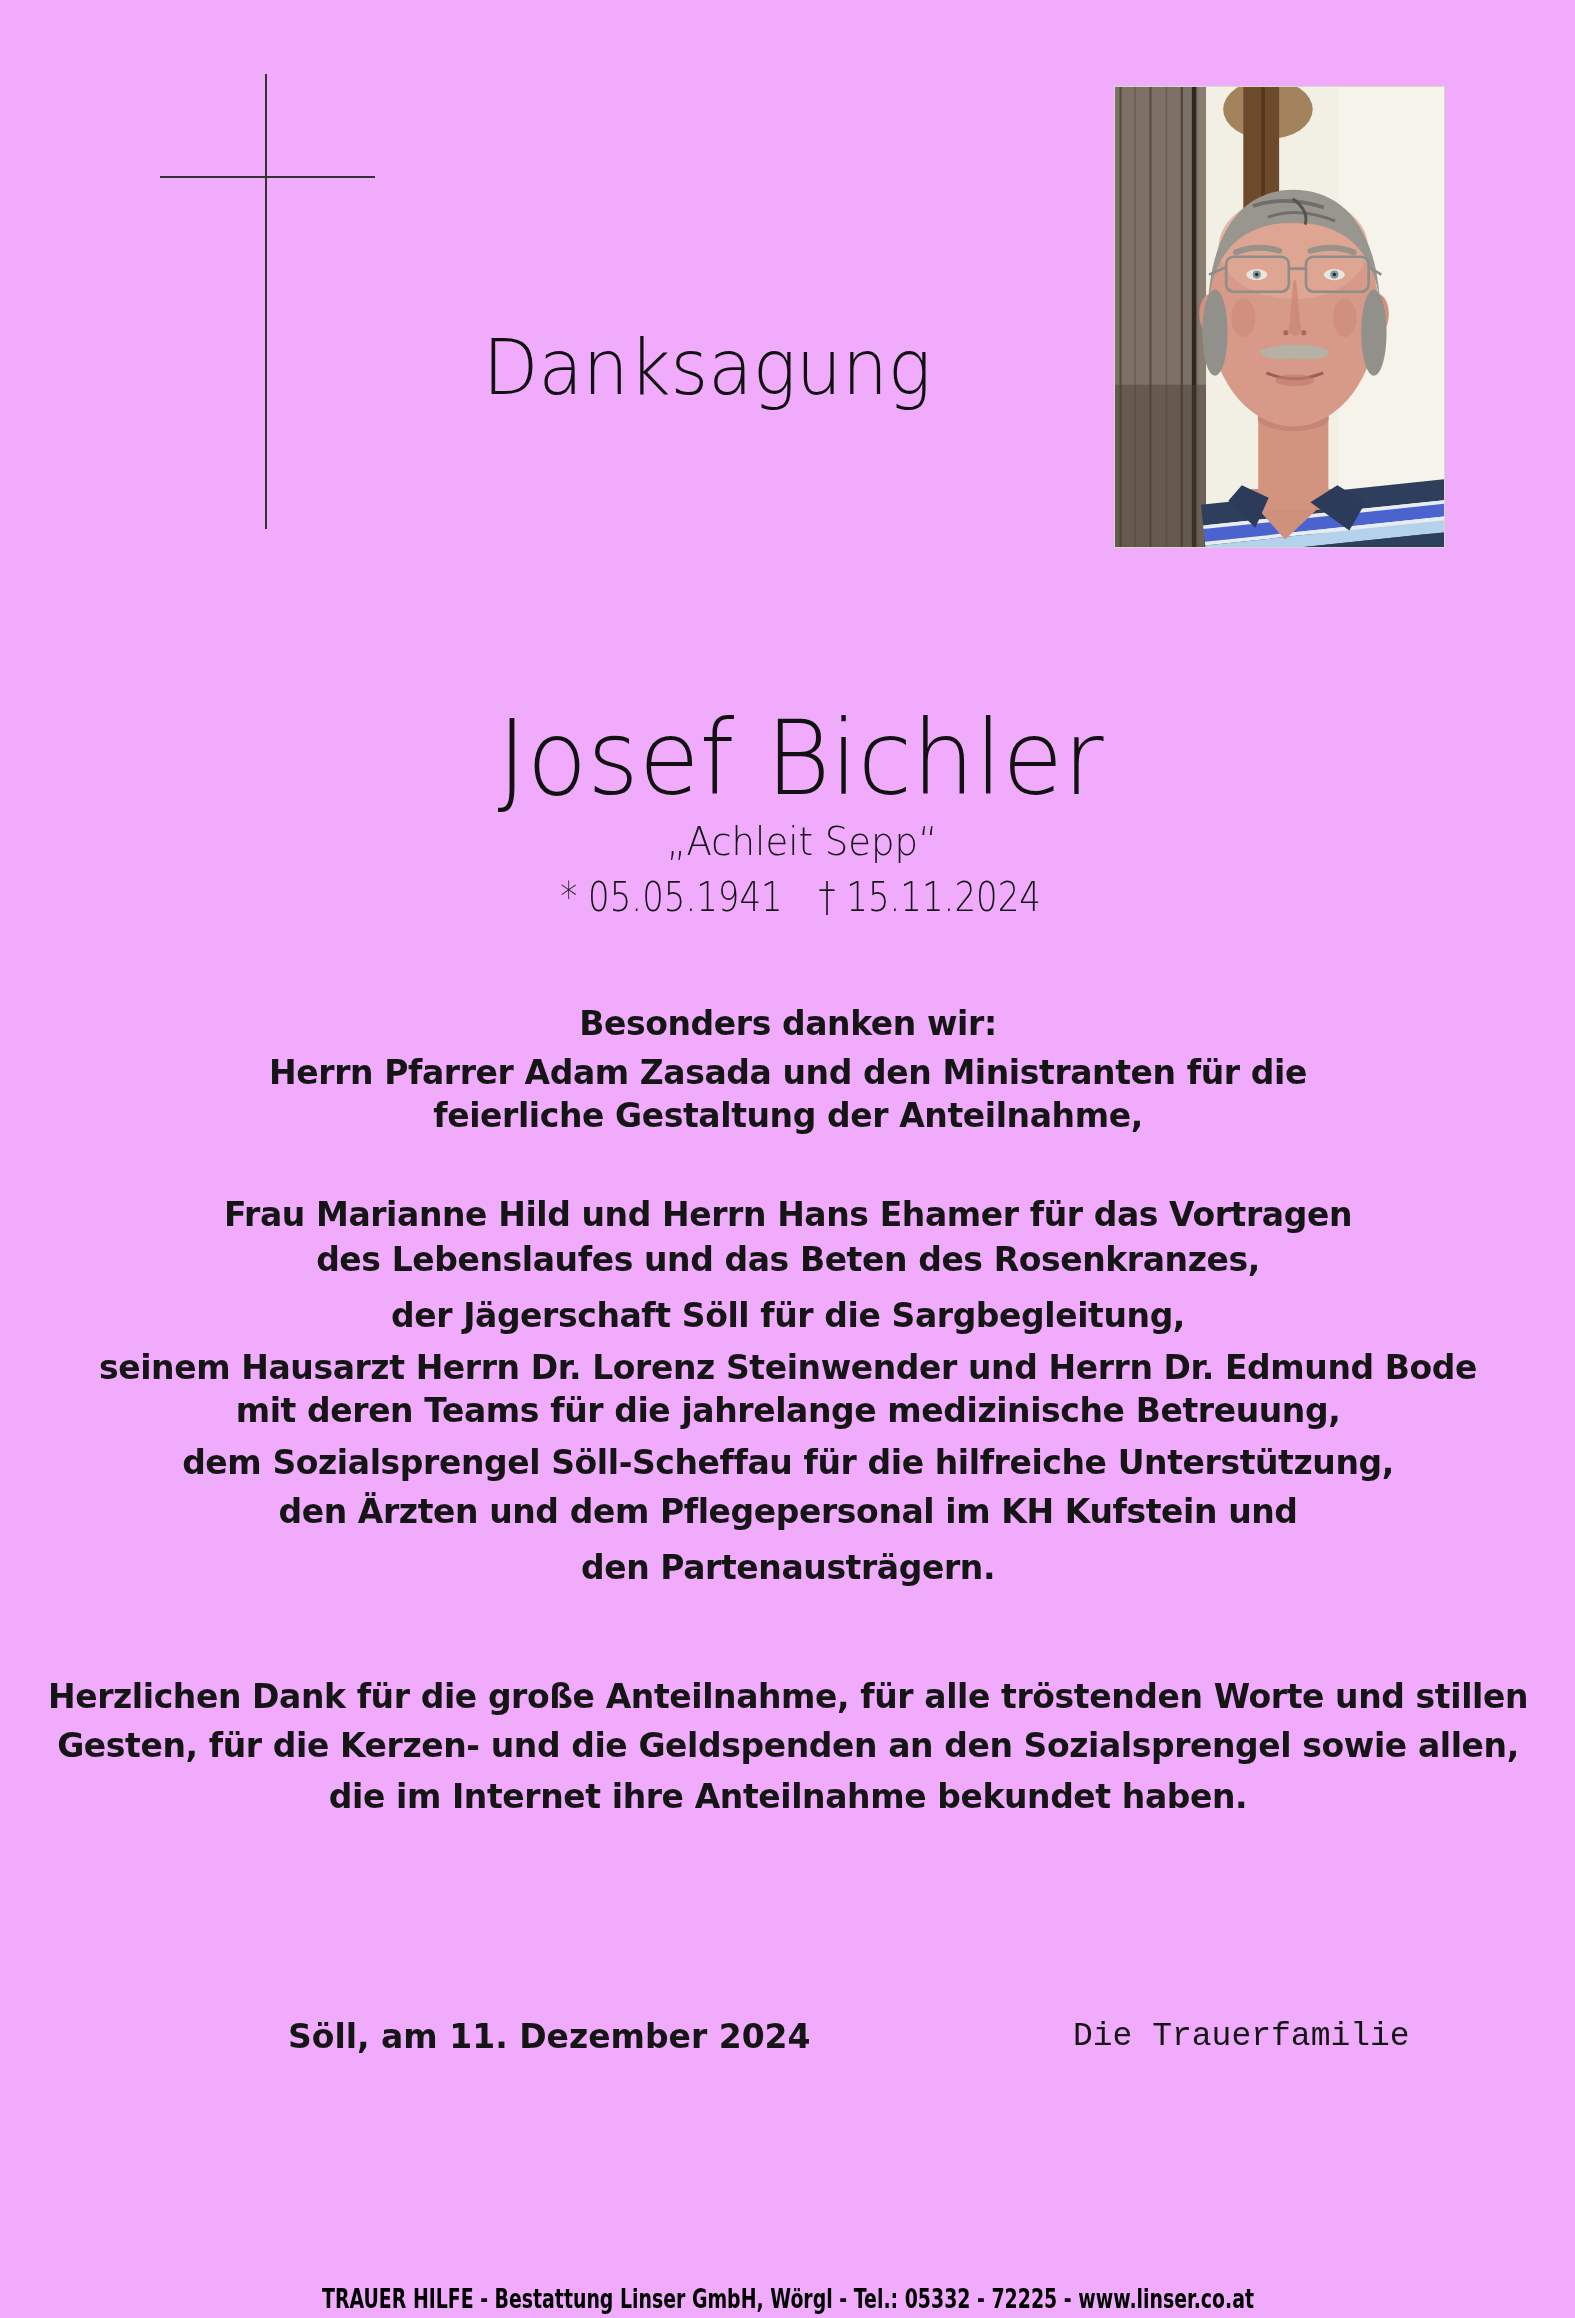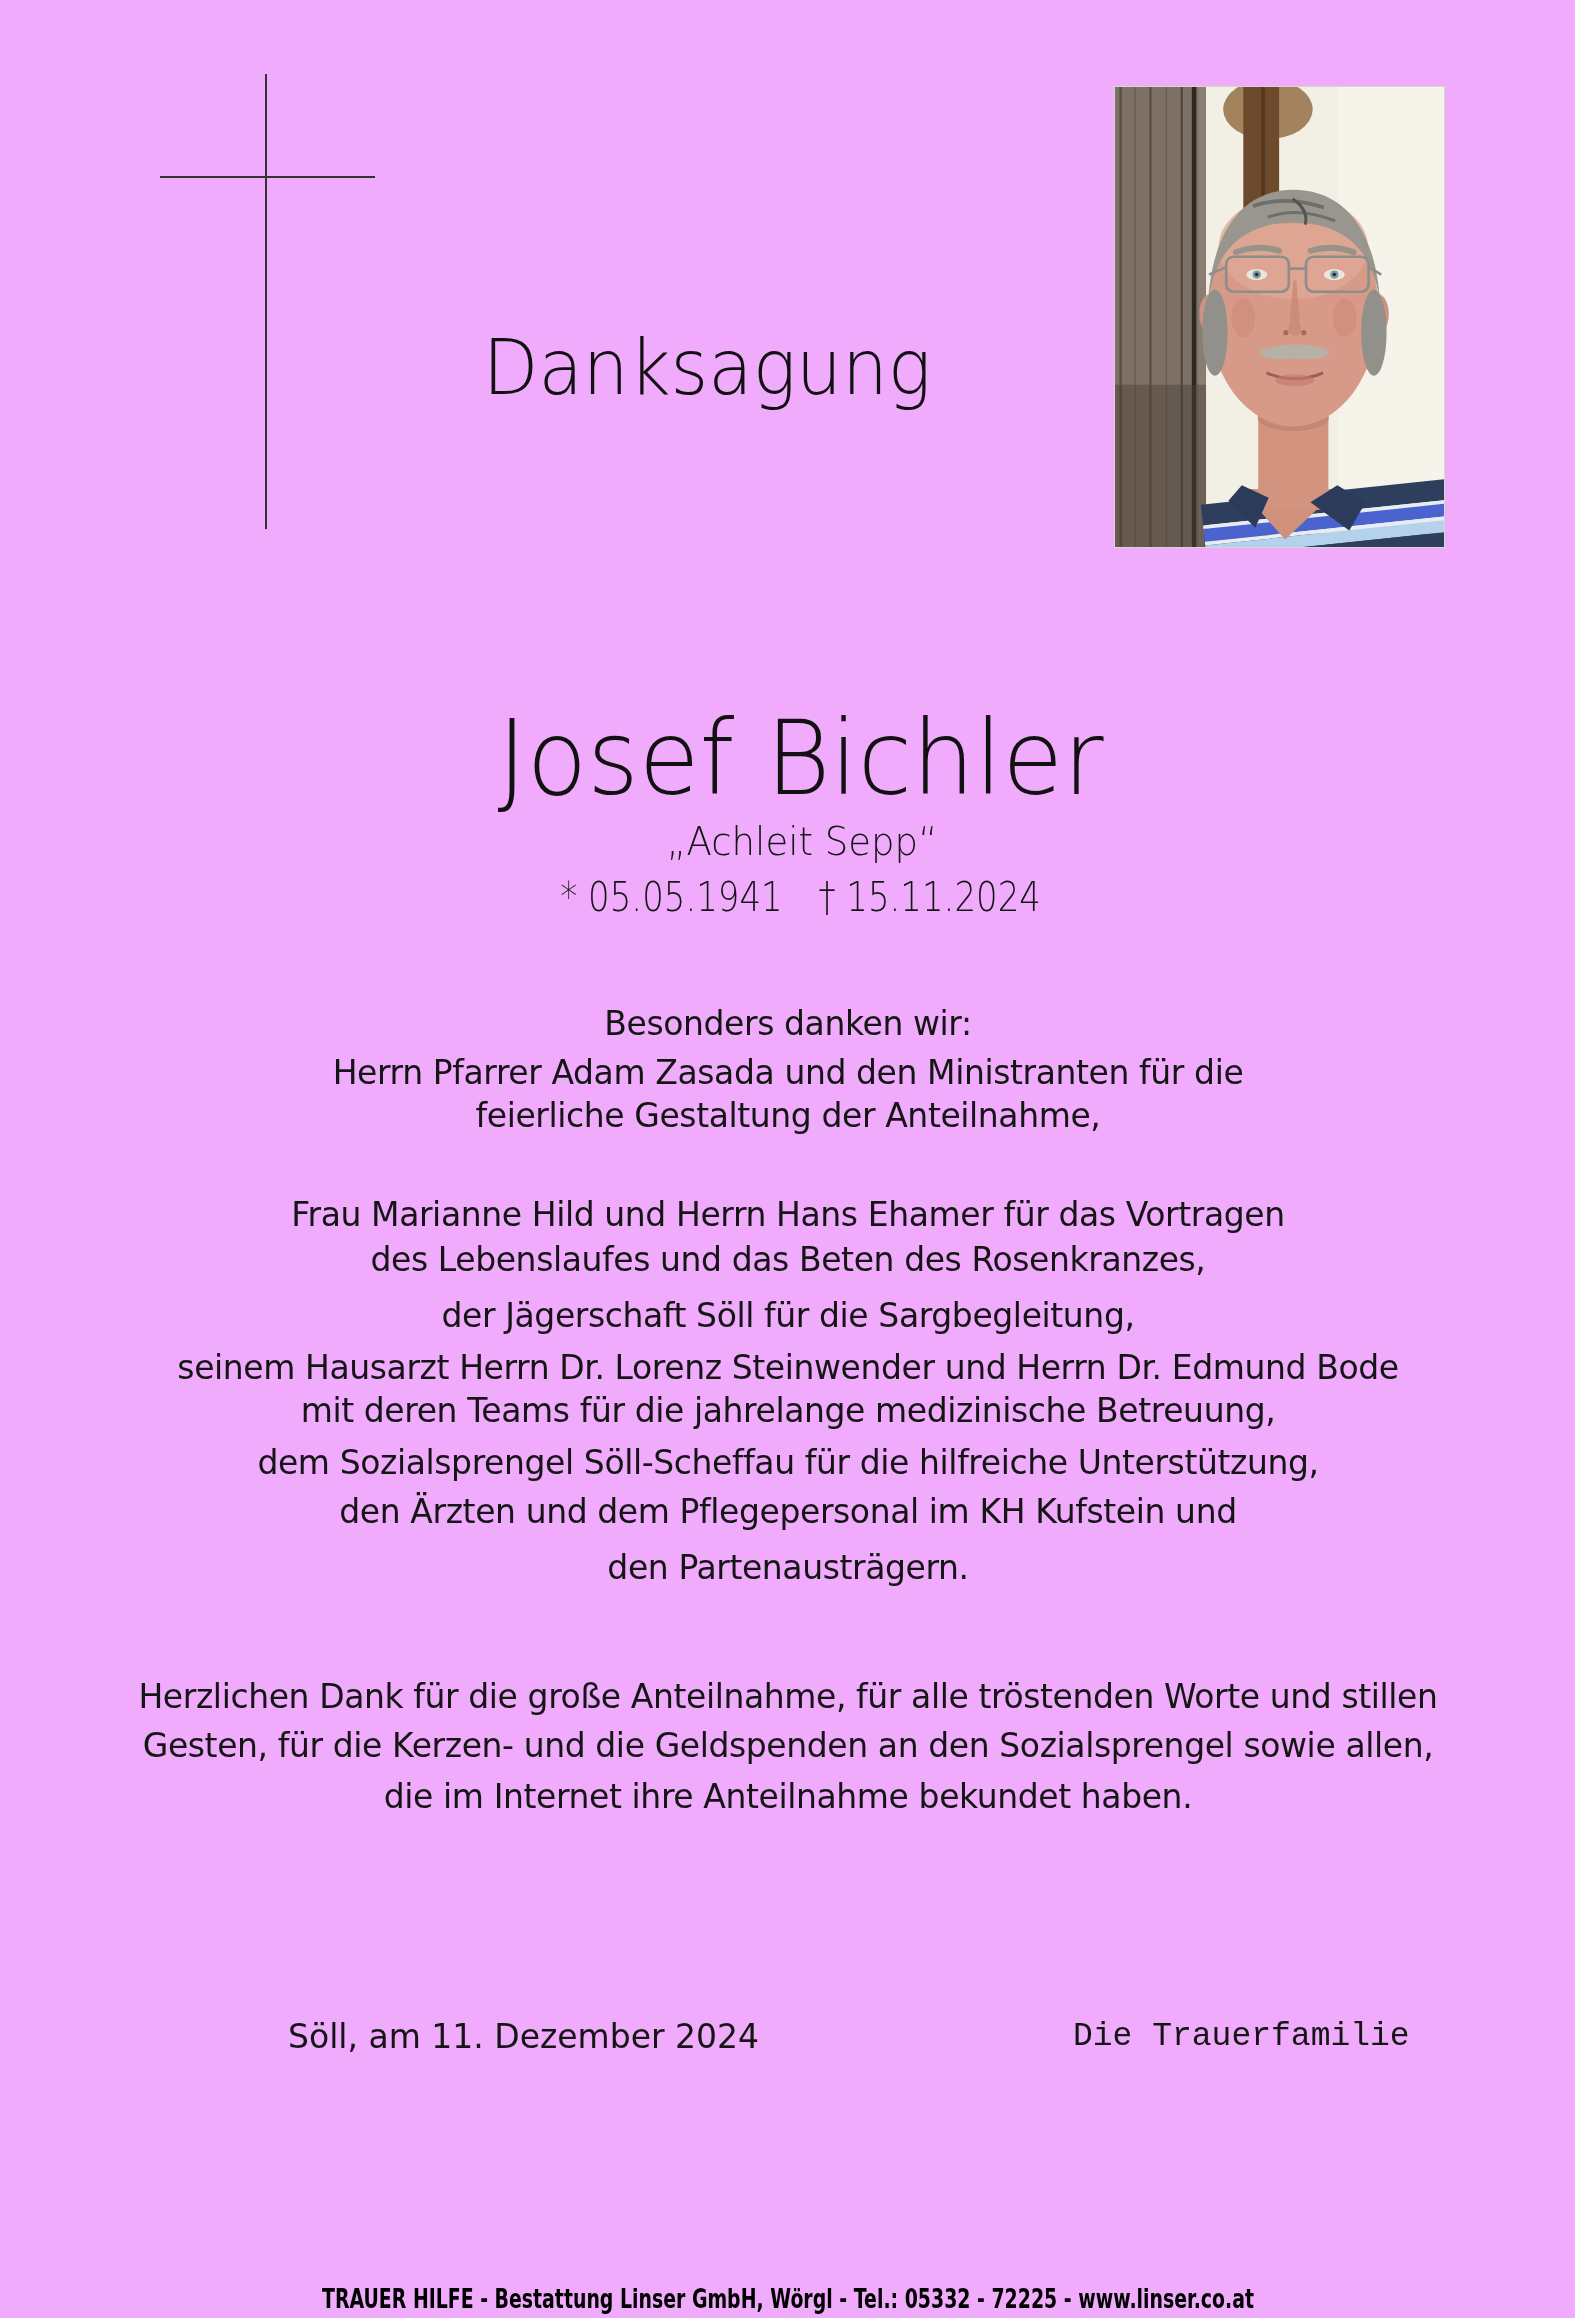--- a/index.html
+++ b/index.html
@@ -26,22 +26,22 @@
          transform:translateX(-81px) scaleX(.94);}
   .name{top:706px;font-size:104px;font-weight:200;color:#111;
         transform:translateX(12.6px) scaleX(.95);}
   .nickname{top:822px;font-size:39px;font-weight:200;
         transform:translateX(14px) scaleX(.95);}
   .dates{position:absolute;top:877px;left:0;width:100%;
          display:flex;justify-content:center;gap:42px;
          font-size:40px;font-weight:200;line-height:1;white-space:nowrap;
          transform:translateX(12.6px) scaleX(.85);}
   
-  .body-line{font-size:33px;font-weight:400;letter-spacing:-0.4px;}
-  .place{position:absolute;left:288px;top:2020px;font-size:33px;font-weight:400;white-space:nowrap;line-height:1;text-align:right;}
+  .body-line{font-size:33px;font-weight:700;letter-spacing:-0.4px;}
+  .place{position:absolute;left:288px;top:2020px;font-size:33px;font-weight:700;white-space:nowrap;line-height:1;text-align:right;}
   .family{position:absolute;left:1073px;top:2020px;font-size:33px;font-weight:200;white-space:nowrap;line-height:1;font-family:Liberation Mono, monospace;}
   .footer{top:2285px;font-size:27px;font-weight:bold;color:#000;
           transform:scaleX(.70);letter-spacing:0;}
 </style>
 </head>
 <body>
 
 <div class="page">
 
   <div class="cross-v"></div>

